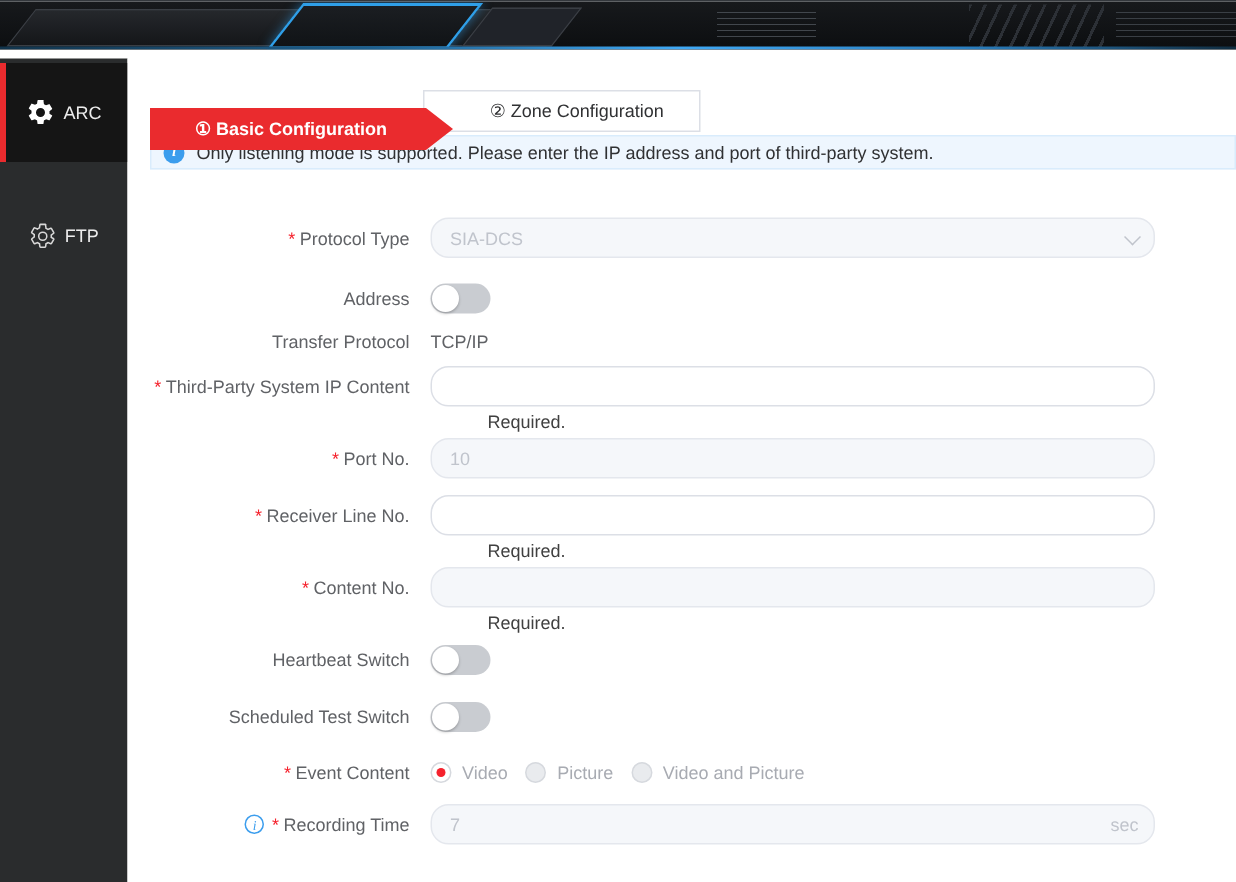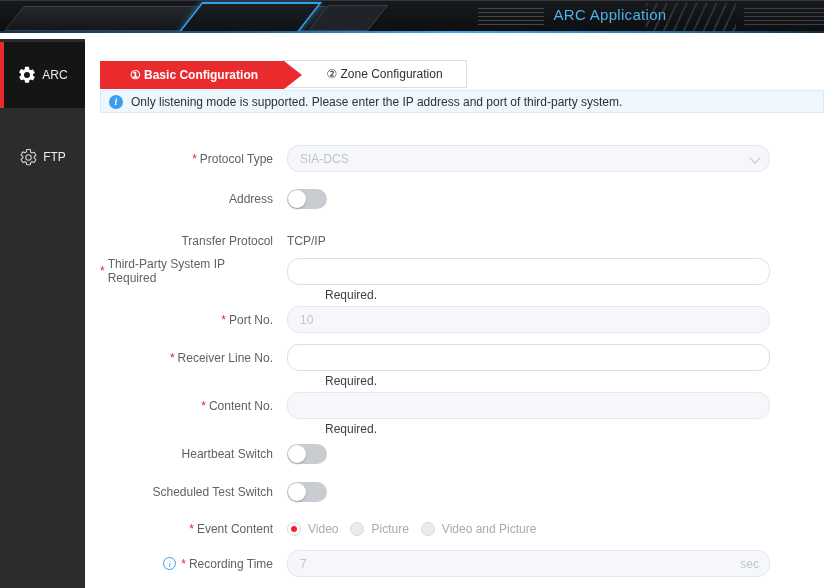--- a/index.html
+++ b/index.html
@@ -40,21 +40,21 @@
   .side-item svg { display:block; }
 
   .main { flex:1; background:#fff; padding:21px 0 0 15px; position:relative; }
 
   
   .tabbar { position:relative; height:28px; }
   .tab-inactive { position:absolute; left:182px; top:0; width:185px; height:28px;
                   background:#fff; border:1px solid #dcdfe6; color:#303133;
                   display:flex; align-items:center; justify-content:center;
                   padding-left:20px; cursor:pointer; }
-  .tab-active { position:absolute; left:0; top:1px; width:202px; height:28px;
+  .tab-active { position:absolute; left:0; top:12px; width:202px; height:28px;
                 background:#ea2b2e; color:#fff; font-weight:bold; cursor:pointer;
                 display:flex; align-items:center; justify-content:center; padding-right:14px;
                 clip-path:polygon(0 0,184px 0,202px 50%,184px 100%,0 100%); z-index:2; }
 
   
   .banner { margin-top:2px; height:23px; background:#eef6fe; border:1px solid #d9ecfc;
             display:flex; align-items:center; gap:8px; padding-left:8px; color:#303133; }
   .banner-icon { width:14px; height:14px; border-radius:50%; background:#3b9ded; color:#fff;
                  font-weight:bold; font-style:italic; font-family:"Liberation Serif",serif;
                  display:inline-flex; align-items:center; justify-content:center;
@@ -91,36 +91,35 @@
            border:1px solid #d6d9de; position:relative; flex:none; }
   .radio.checked { background:#fff; }
   .radio.checked::after { content:""; position:absolute; left:3px; top:3px;
            width:6px; height:6px; border-radius:50%; background:#f5222d; }
 
   .tip-icon { width:13px; height:13px; border-radius:50%; border:1px solid #3b9ded;
               color:#3b9ded; font-size:9px; font-style:italic;
               font-family:"Liberation Serif",serif; display:inline-flex;
               align-items:center; justify-content:center; margin-right:2px; cursor:pointer; }
 
-  .mt17{margin-top:17px}.mt26{margin-top:25px}.mt9{margin-top:9px}.mt3{margin-top:3px}
+  .mt17{margin-top:17px}.mt26{margin-top:12px}.mt9{margin-top:9px}.mt3{margin-top:3px}
   .mt11{margin-top:11px}.mt7{margin-top:7px}.mt18{margin-top:18px}.mt20{margin-top:20px}
   .mt14{margin-top:14px}
   .txtval { color:#606266; }
 </style>
 </head>
 <body>
 
 <div class="header">
   <div class="hdr-panel1"></div>
   <div class="hdr-panel2"></div>
   <div class="hdr-panel3"></div>
   <div class="hdr-stripes-left"></div>
   <div class="hdr-diag"></div>
   <div class="hdr-stripes-right"></div>
-  <div class="hdr-title" style="color:#4db1ea;">ARC Application</div>
   <div class="hdr-bottomline"></div>
 </div>
 
 <div class="body">
   <div class="sidebar">
     <div class="side-item active">
       <span>
         <svg width="20" height="20" viewBox="0 0 24 24" fill="#ffffff">
           <path d="M19.14 12.94a7.5 7.5 0 0 0 .06-.94 7.5 7.5 0 0 0-.06-.94l2.03-1.58a.49.49 0 0 0 .12-.61l-1.92-3.32a.49.49 0 0 0-.59-.22l-2.39.96a7.06 7.06 0 0 0-1.62-.94l-.36-2.54A.48.48 0 0 0 13.93 2h-3.86a.48.48 0 0 0-.48.41l-.36 2.54a7.06 7.06 0 0 0-1.62.94l-2.39-.96a.49.49 0 0 0-.59.22L2.71 8.47a.48.48 0 0 0 .12.61l2.03 1.58a7.5 7.5 0 0 0-.06.94 7.5 7.5 0 0 0 .06.94l-2.03 1.57a.48.48 0 0 0-.12.61l1.92 3.32a.49.49 0 0 0 .59.22l2.39-.96a7.06 7.06 0 0 0 1.62.94l.36 2.54a.48.48 0 0 0 .48.41h3.86a.48.48 0 0 0 .48-.41l.36-2.54a7.06 7.06 0 0 0 1.62-.94l2.39.96a.49.49 0 0 0 .59-.22l1.92-3.32a.49.49 0 0 0-.12-.61zM12 15.6A3.6 3.6 0 1 1 15.6 12 3.6 3.6 0 0 1 12 15.6z"></path>
         </svg>
@@ -178,21 +177,21 @@
       <div class="row mt26">
         <div class="r-label">
           <span>Transfer Protocol</span>
         </div>
         <div class="r-ctl txtval">TCP/IP</div>
       </div>
 
       <div class="row mt9">
         <div class="r-label">
           <span class="ast">*</span>
-          <span>Third-Party System IP Required</span>
+          <span>Third-Party System IP Content</span>
         </div>
         <div class="r-ctl">
           <input class="field" value="" style="">
         </div>
       </div>
       <div class="row err-row">
         <div class="r-label"></div>
         <div class="r-ctl err">Required.</div>
       </div>
 

